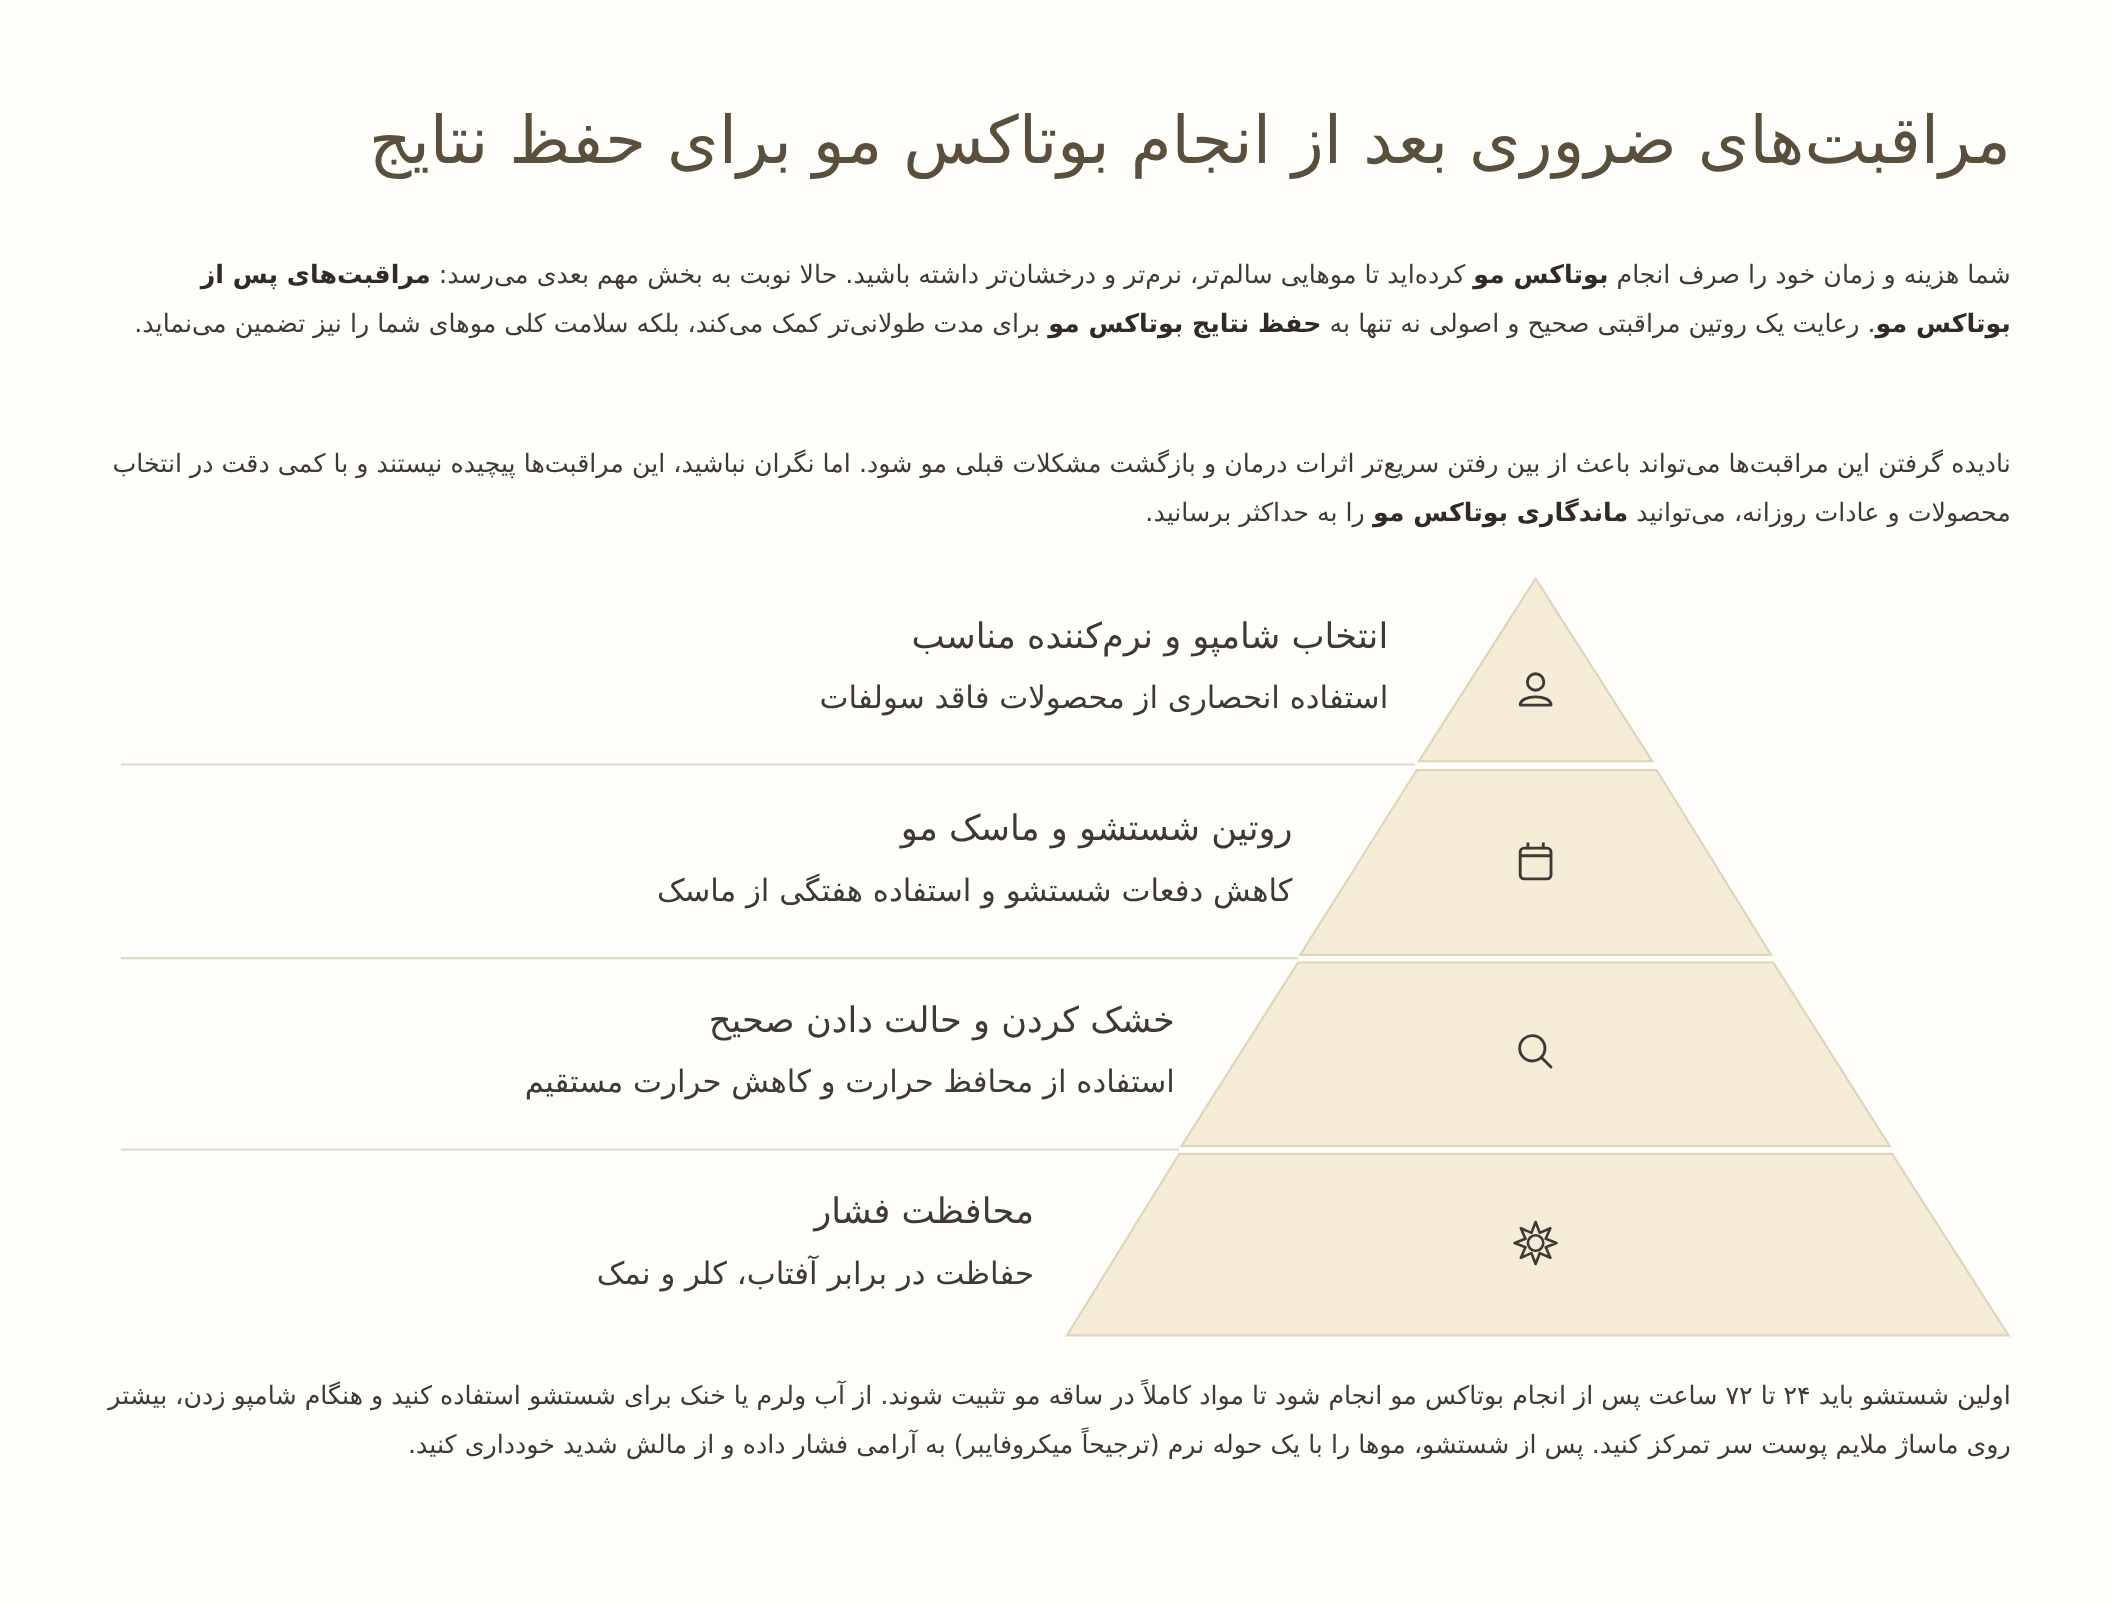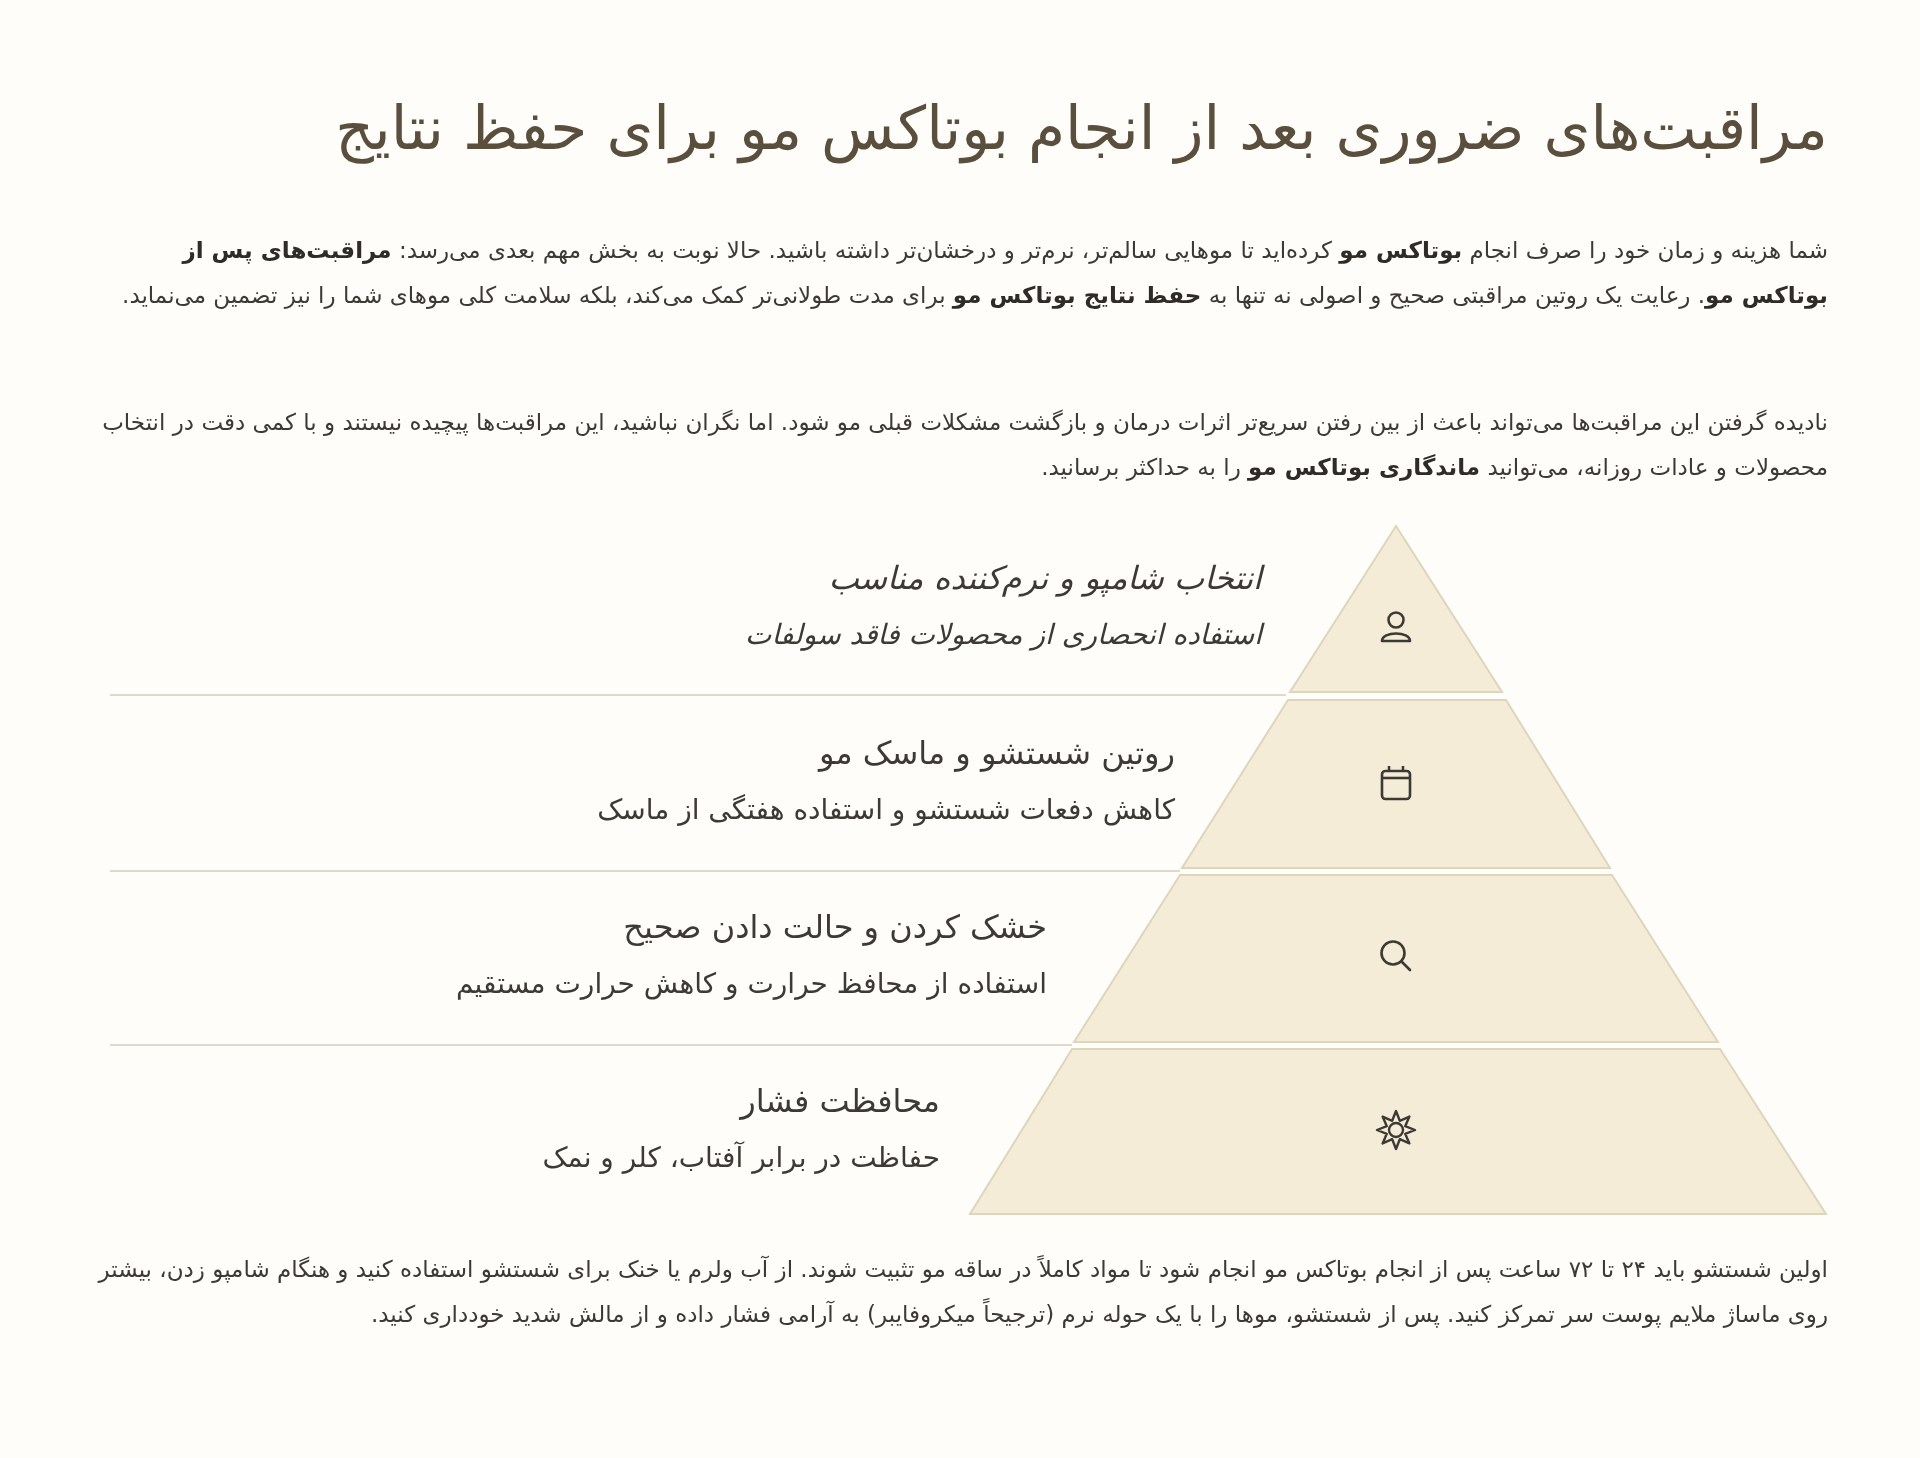--- a/index.html
+++ b/index.html
@@ -70,29 +70,29 @@
   <svg class="icon" style="left:1374px; top:934px;" viewBox="0 0 44 44">
     <circle cx="19" cy="19" r="11.5" fill="none" class="ic" stroke-width="2.6" stroke="#3d3a35"></circle>
     <line x1="27.5" y1="27.5" x2="36" y2="36" class="ic" stroke-width="2.6" stroke-linecap="round" stroke="#3d3a35"></line>
   </svg>
 
   <svg class="icon" style="left:1374px; top:1108px;" viewBox="0 0 44 44">
     <polygon fill="none" class="ic" stroke-width="2.4" stroke-linejoin="round" points="22,3 25.8,12.8 35.4,8.6 31.2,18.2 41,22 31.2,25.8 35.4,35.4 25.8,31.2 22,41 18.2,31.2 8.6,35.4 12.8,25.8 3,22 12.8,18.2 8.6,8.6 18.2,12.8" stroke="#3d3a35"></polygon>
     <circle cx="22" cy="22" r="7" fill="none" class="ic" stroke-width="2.4" stroke="#3d3a35"></circle>
   </svg>
 
-  <div class="layer-text" style="right:658px; top:556px;font-style:italic;">
+  <div class="layer-text" style="right:658px; top:556px;">
     <p class="layer-title">انتخاب شامپو و نرم‌کننده مناسب</p>
     <p class="layer-desc">استفاده انحصاری از محصولات فاقد سولفات</p>
   </div>
   <div class="layer-text" style="right:745px; top:731px;">
     <p class="layer-title">روتین شستشو و ماسک مو</p>
     <p class="layer-desc">کاهش دفعات شستشو و استفاده هفتگی از ماسک</p>
   </div>
-  <div class="layer-text" style="right:873px; top:905px;margin-left:24px;">
+  <div class="layer-text" style="right:852px; top:905px;margin-left:24px;">
     <p class="layer-title">خشک کردن و حالت دادن صحیح</p>
     <p class="layer-desc">استفاده از محافظ حرارت و کاهش حرارت مستقیم</p>
   </div>
   <div class="layer-text" style="right:980px; top:1079px;">
     <p class="layer-title">محافظت فشار</p>
     <p class="layer-desc">حفاظت در برابر آفتاب، کلر و نمک</p>
   </div>
 
   <p class="para p3"><span>اولین شستشو باید ۲۴ تا ۷۲ ساعت پس از انجام بوتاکس مو انجام شود تا مواد کاملاً در ساقه مو تثبیت شوند. از آب ولرم یا خنک برای شستشو استفاده کنید و هنگام شامپو زدن، بیشتر روی ماساژ ملایم پوست سر تمرکز کنید. پس از شستشو، موها را با یک حوله نرم (ترجیحاً میکروفایبر) به آرامی فشار داده و از مالش شدید خودداری کنید.</span></p>
 </div>

